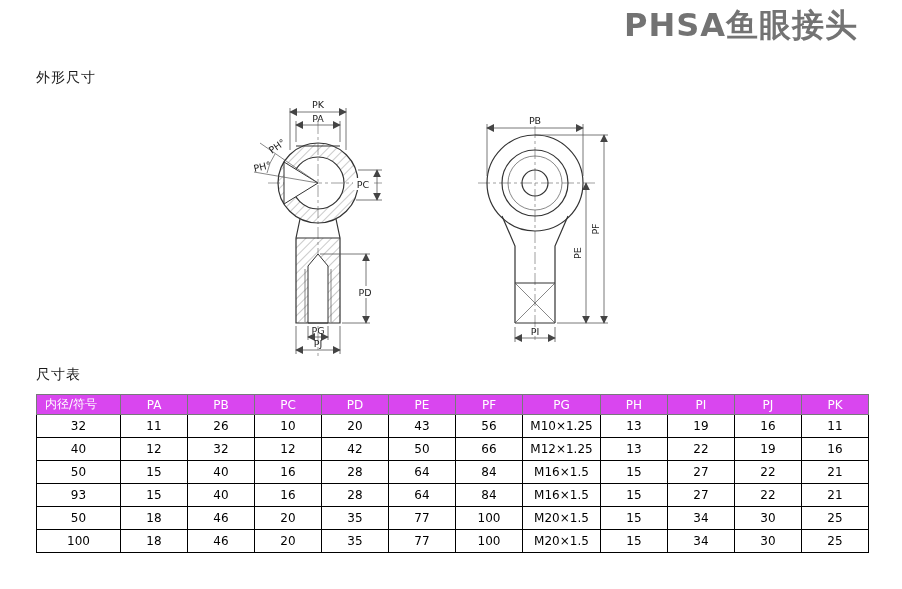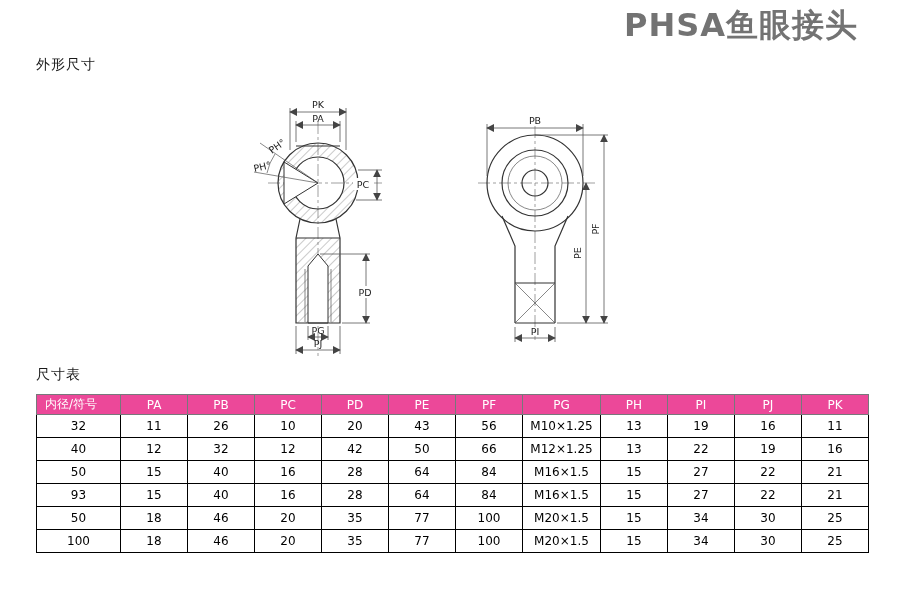--- a/index.html
+++ b/index.html
@@ -14,38 +14,38 @@
   }
   .page { position: absolute; inset: 0; }
   .page-title {
     position: absolute; top: 4px; right: 44px;
     font-size: 32px; font-weight: 700; color: #737373;
     letter-spacing: 1px; white-space: nowrap;
   }
   .section-label {
     position: absolute; font-size: 14px; color: #1a1a1a; letter-spacing: 1px;
   }
-  .label-outline { left: 36px; top: 56px; }
+  .label-outline { left: 36px; top: 69px; }
   .label-table  { left: 36px; top: 366px; }
   .drawing { position: absolute; left: 150px; top: 88px; width: 640px; height: 286px; }
   svg text {
     font-family: "DejaVu Sans", "Liberation Sans", sans-serif;
     font-size: 9.5px; fill: #222;
   }
   .obj  { stroke: #333; stroke-width: 1.2; fill: none; }
   .thin { stroke: #555; stroke-width: 0.7; fill: none; }
   .dim  { stroke: #555; stroke-width: 0.8; fill: none; }
   .cl   { stroke: #777; stroke-width: 0.7; fill: none; stroke-dasharray: 12 3 3 3; }
   table.dim-table {
     position: absolute; left: 36px; top: 394px;
     width: 832px; border-collapse: collapse; table-layout: fixed;
     font-size: 12px; color: #000;
   }
   .dim-table th {
-    background: #ec4899; color: #fff; font-weight: 400;
+    background: #d946ef; color: #fff; font-weight: 400;
     height: 15px; border: 1px solid #77787b; text-align: center;
   }
   .dim-table th.first { text-align: left; padding-left: 8px; }
   .dim-table td {
     border: 1px solid #000; height: 23px; text-align: center; padding: 0;
     background: #fff;
   }
 </style>
 </head>
 <body>

